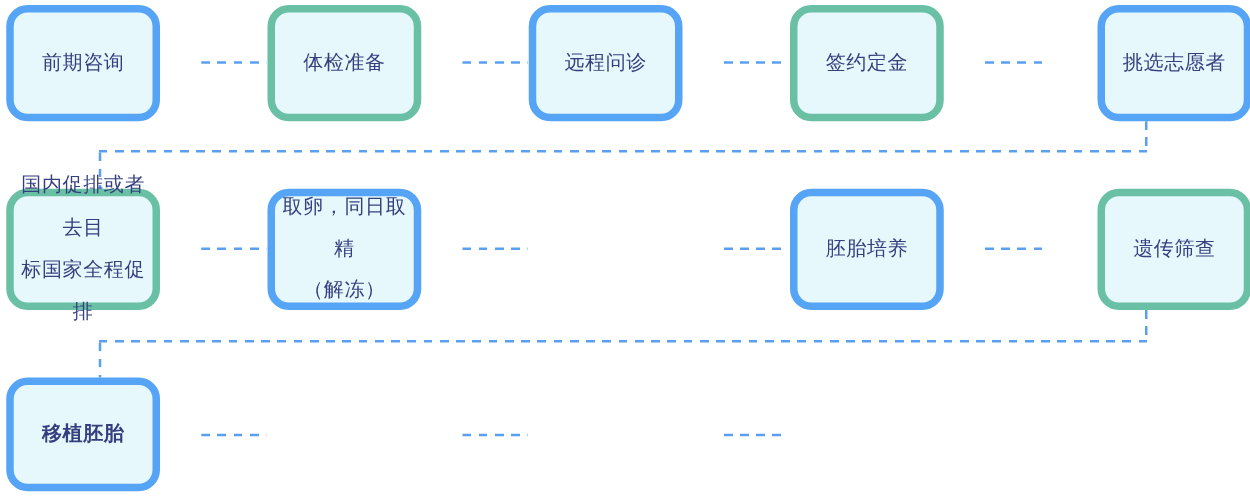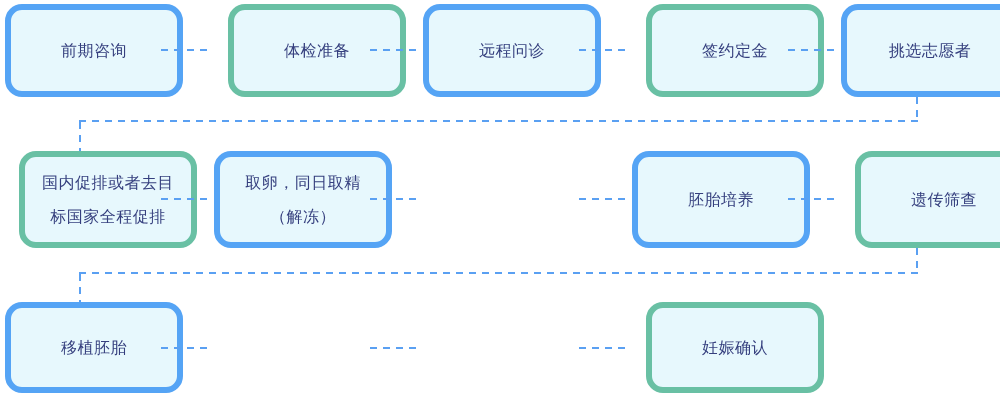--- a/index.html
+++ b/index.html
@@ -10,47 +10,47 @@
   }
   .canvas {
     position: relative;
     width: 1000px;
     height: 400px;
     background: #FFFFFF;
     overflow: hidden;
   }
   .box {
     position: absolute;
-    width: 178px;
+    width: 123px;
     box-sizing: border-box;
     border: 6px solid;
     border-radius: 17px;
     background: #E7F8FD;
     display: flex;
     align-items: center;
     justify-content: center;
     text-align: center;
   }
   .box.blue  { border-color: #55A4F5; }
-  .box.green { border-color: #69C0A4; margin-left: 14px; }
+  .box.green { border-color: #69C0A4; }
   .box-label {
     color: #353F7E;
     font-size: 16px;
     line-height: 2.1;
     white-space: pre-line;
     letter-spacing: 0.5px;
   }
   .row1 { top: 4px;   height: 93px; }
   .row2 { top: 151px; height: 97px; }
-  .row3 { top: 302px; height: 91px; }
+  .row3 { top: 302px; height: 91px; font-weight: bold; }
   .c1 { left: 5px; }
   .c2 { left: 214px; }
   .c3 { left: 423px; }
   .c4 { left: 632px; }
-  .c5 { left: 841px; }
+  .c5 { left: 878px; }
   .dash-h {
     position: absolute;
     height: 2px;
     background: repeating-linear-gradient(90deg, #5AA0F2 0 7px, transparent 7px 13px);
   }
   .dash-v {
     position: absolute;
     width: 2px;
     background: repeating-linear-gradient(180deg, #5AA0F2 0 7px, transparent 7px 13px);
   }
@@ -113,21 +113,18 @@
   <div class="dash-h gap hy2 gx3"></div>
   <div class="dash-h gap hy2 gx4"></div>
 
   <div class="dash-v" style="left:916px; top:248px; height:25px;"></div>
   <div class="dash-h" style="left:79px; top:272px; width:839px;"></div>
   <div class="dash-v" style="left:79px; top:274px; height:28px;"></div>
 
   <div class="box blue row3 c1">
     <span class="box-label">移植胚胎</span>
   </div>
-  <div class="box green row3 c4">
-    <span class="box-label">妊娠确认</span>
-  </div>
 
   <div class="dash-h gap hy3 gx1"></div>
   <div class="dash-h gap hy3 gx2"></div>
   <div class="dash-h gap hy3 gx3"></div>
 
 </div>
 
 </body></html>

